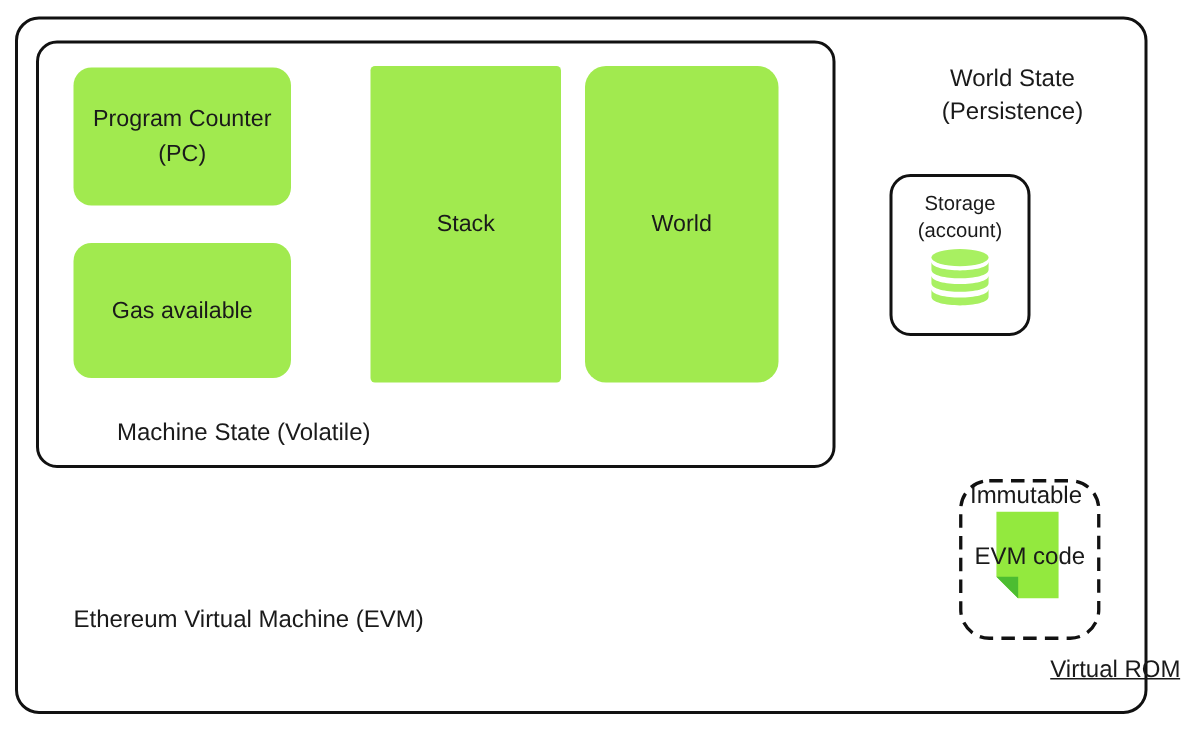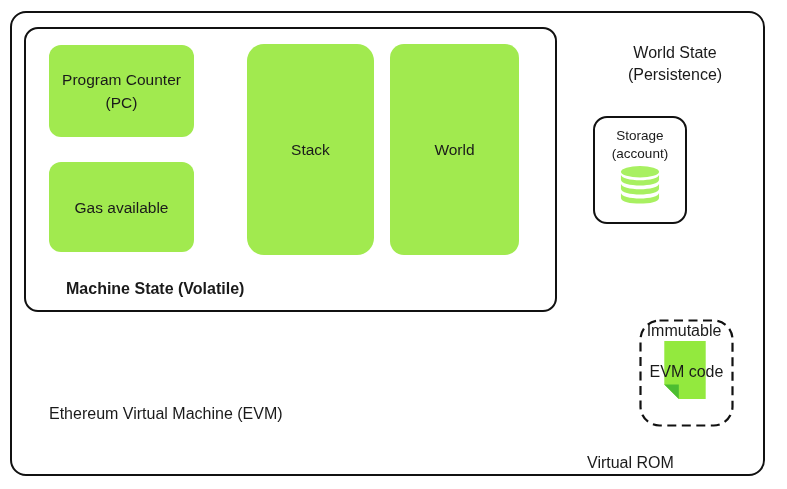--- a/index.html
+++ b/index.html
@@ -47,31 +47,31 @@
     flex-direction: column;
     align-items: center;
     justify-content: center;
     text-align: center;
     font-size: 15.5px;
     line-height: 23px;
     color: var(--text);
   }
   .gbox.pc     { left: 23px;  top: 16px;  width: 145px; height: 92px;  border-radius: 12px; }
   .gbox.gas    { left: 23px;  top: 133px; width: 145px; height: 90px;  border-radius: 12px; }
-  .gbox.stack  { left: 221px; top: 15px;  width: 127px; height: 211px; border-radius: 17px; }
+  .gbox.stack  { left: 221px; top: 15px;  width: 127px; height: 211px; border-radius: 3px; }
   .gbox.memory { left: 364px; top: 15px;  width: 129px; height: 211px; border-radius: 14px; }
   .label { position: absolute; font-size: 16px; color: var(--text); white-space: nowrap; }
-  .machine-label { left: 40px; top: 251px; font-weight: bold; }
+  .machine-label { left: 52px; top: 251px; }
   .evm-label { left: 37px; top: 392px; }
   .world-label {
     left: 563px; top: 29px; width: 200px;
     text-align: center; line-height: 22px; white-space: normal;
   }
   .immutable-label { left: 572px; top: 275px; width: 200px; text-align: center; margin-top: 34px; }
-  .rom-label { left: 575px; top: 441px; width: 200px; text-align: left; }
+  .rom-label { left: 575px; top: 425px; width: 200px; text-align: right; text-decoration: underline; }
   .storage-box {
     position: absolute;
     left: 581px; top: 103px;
     width: 94px; height: 108px;
     border: 2px solid var(--border);
     border-radius: 14px;
     background: var(--bg);
     display: flex;
     flex-direction: column;
     align-items: center;

